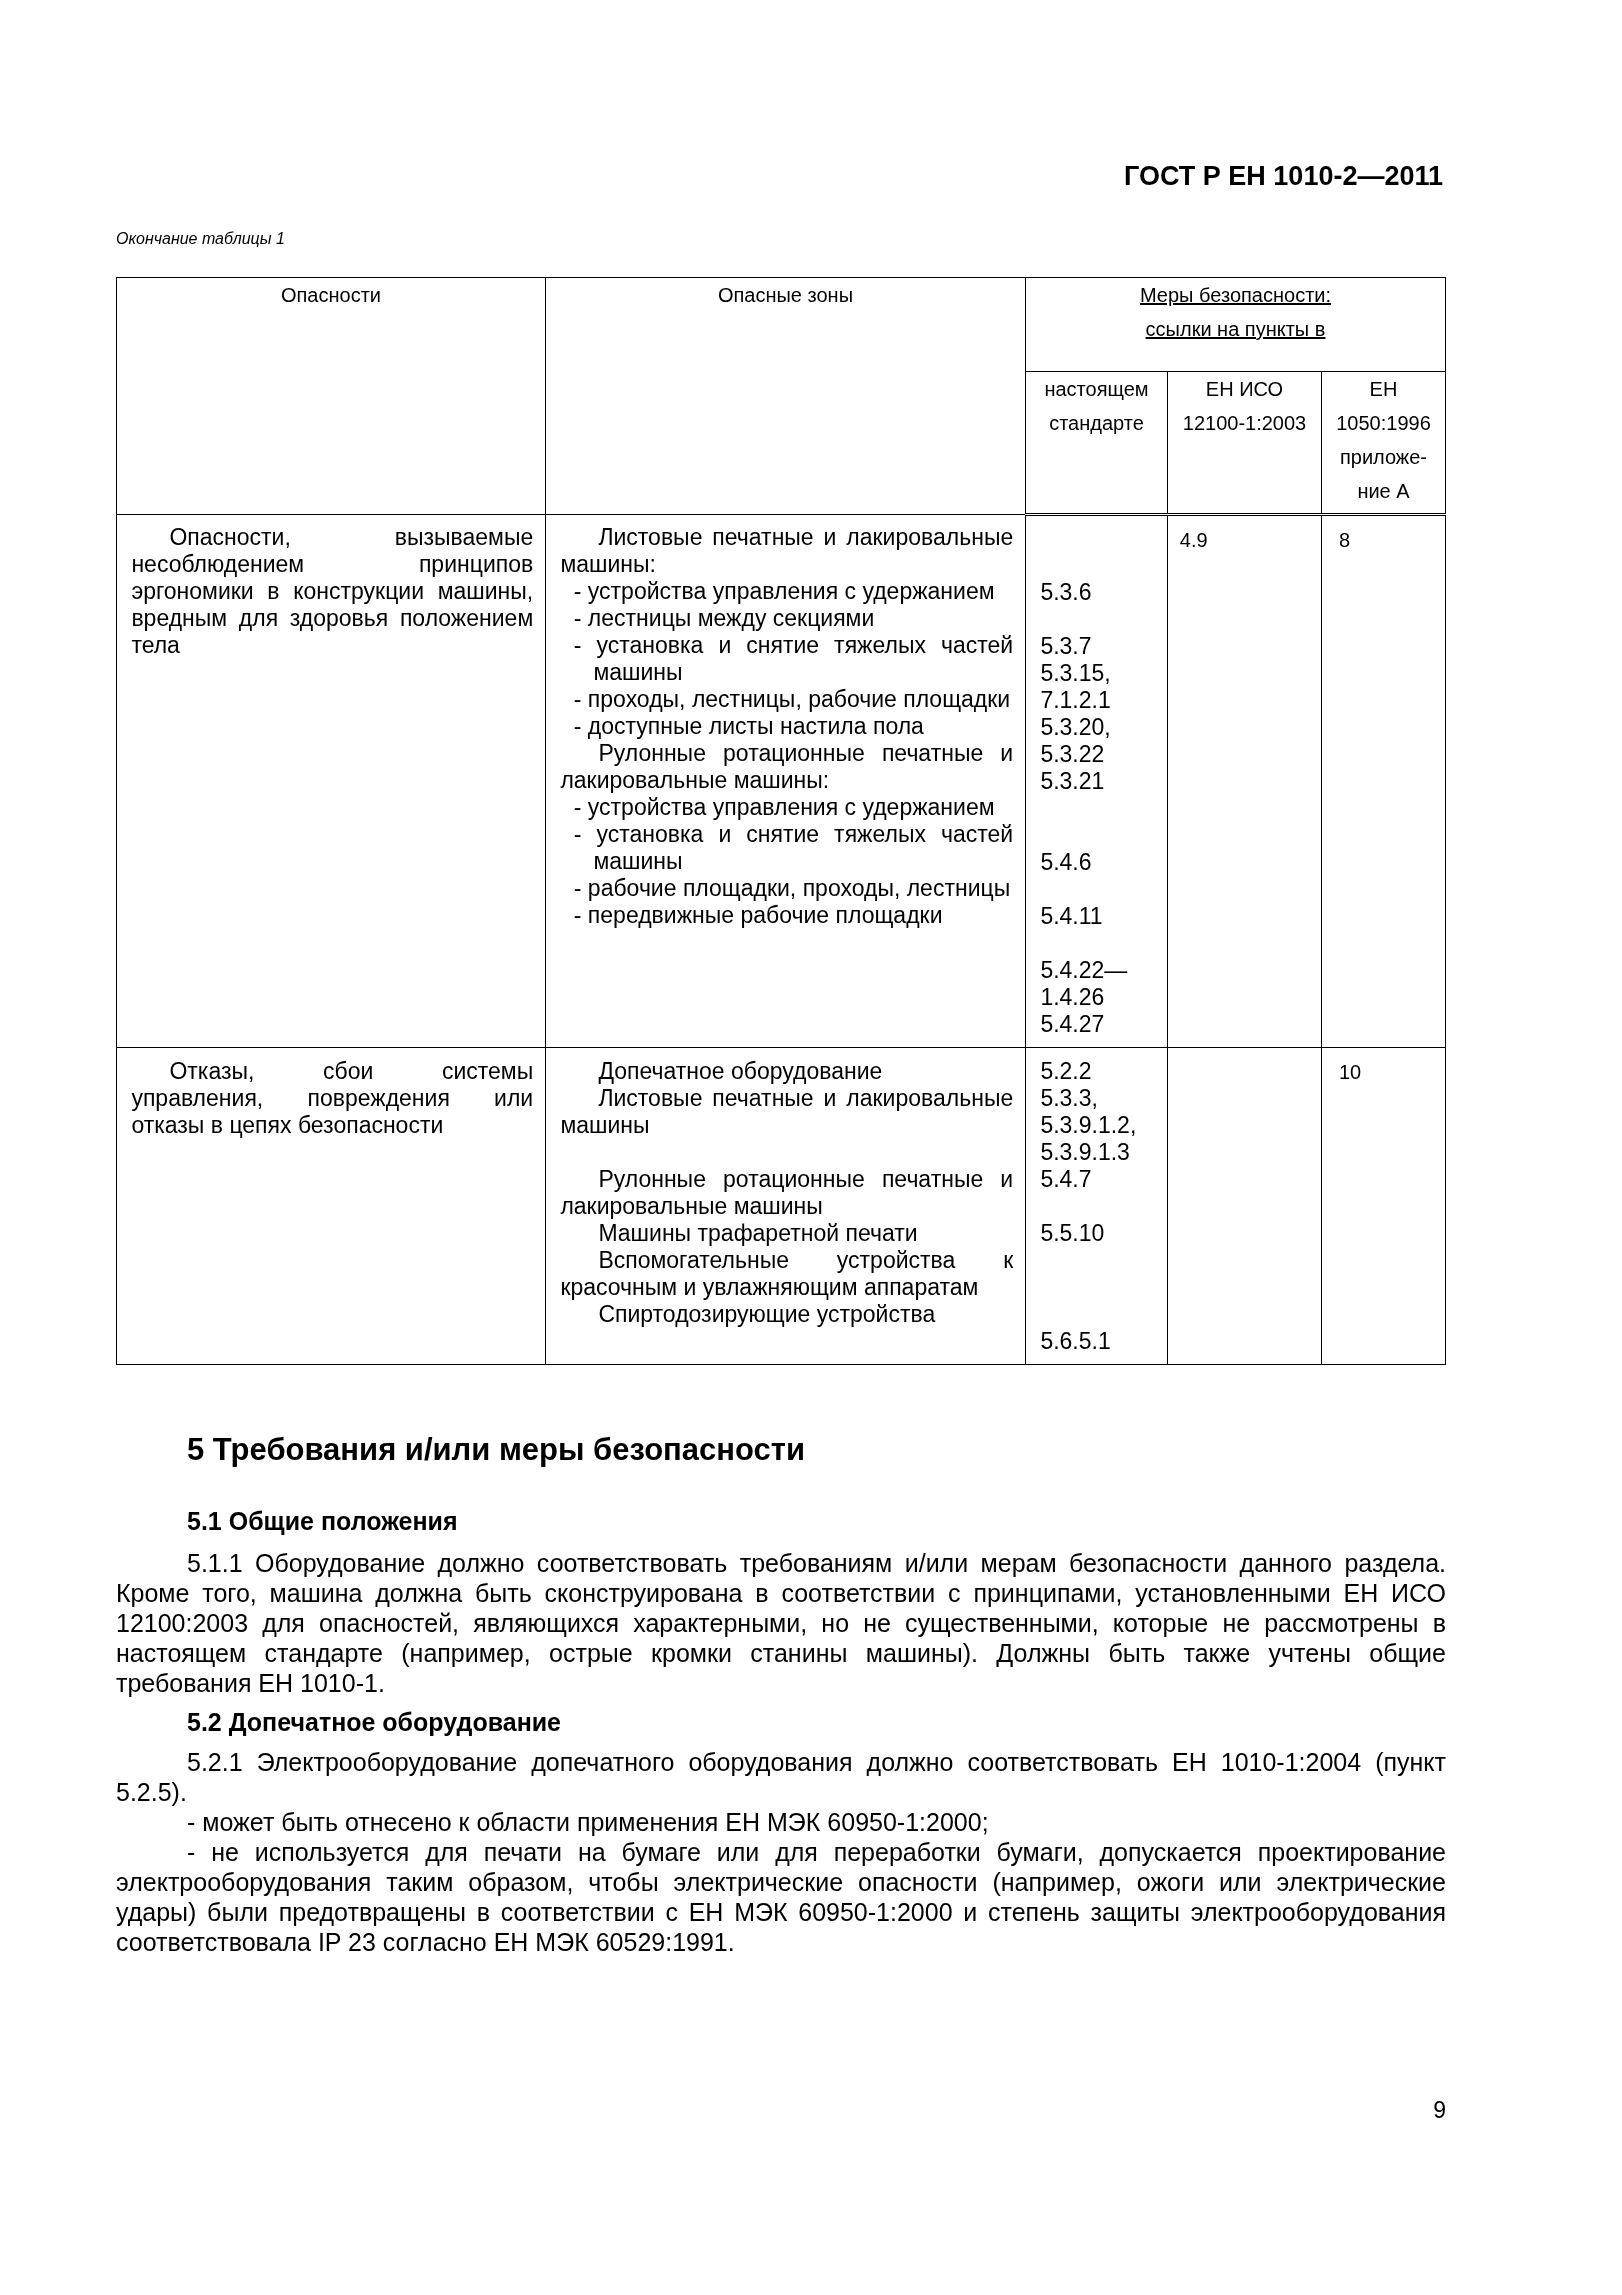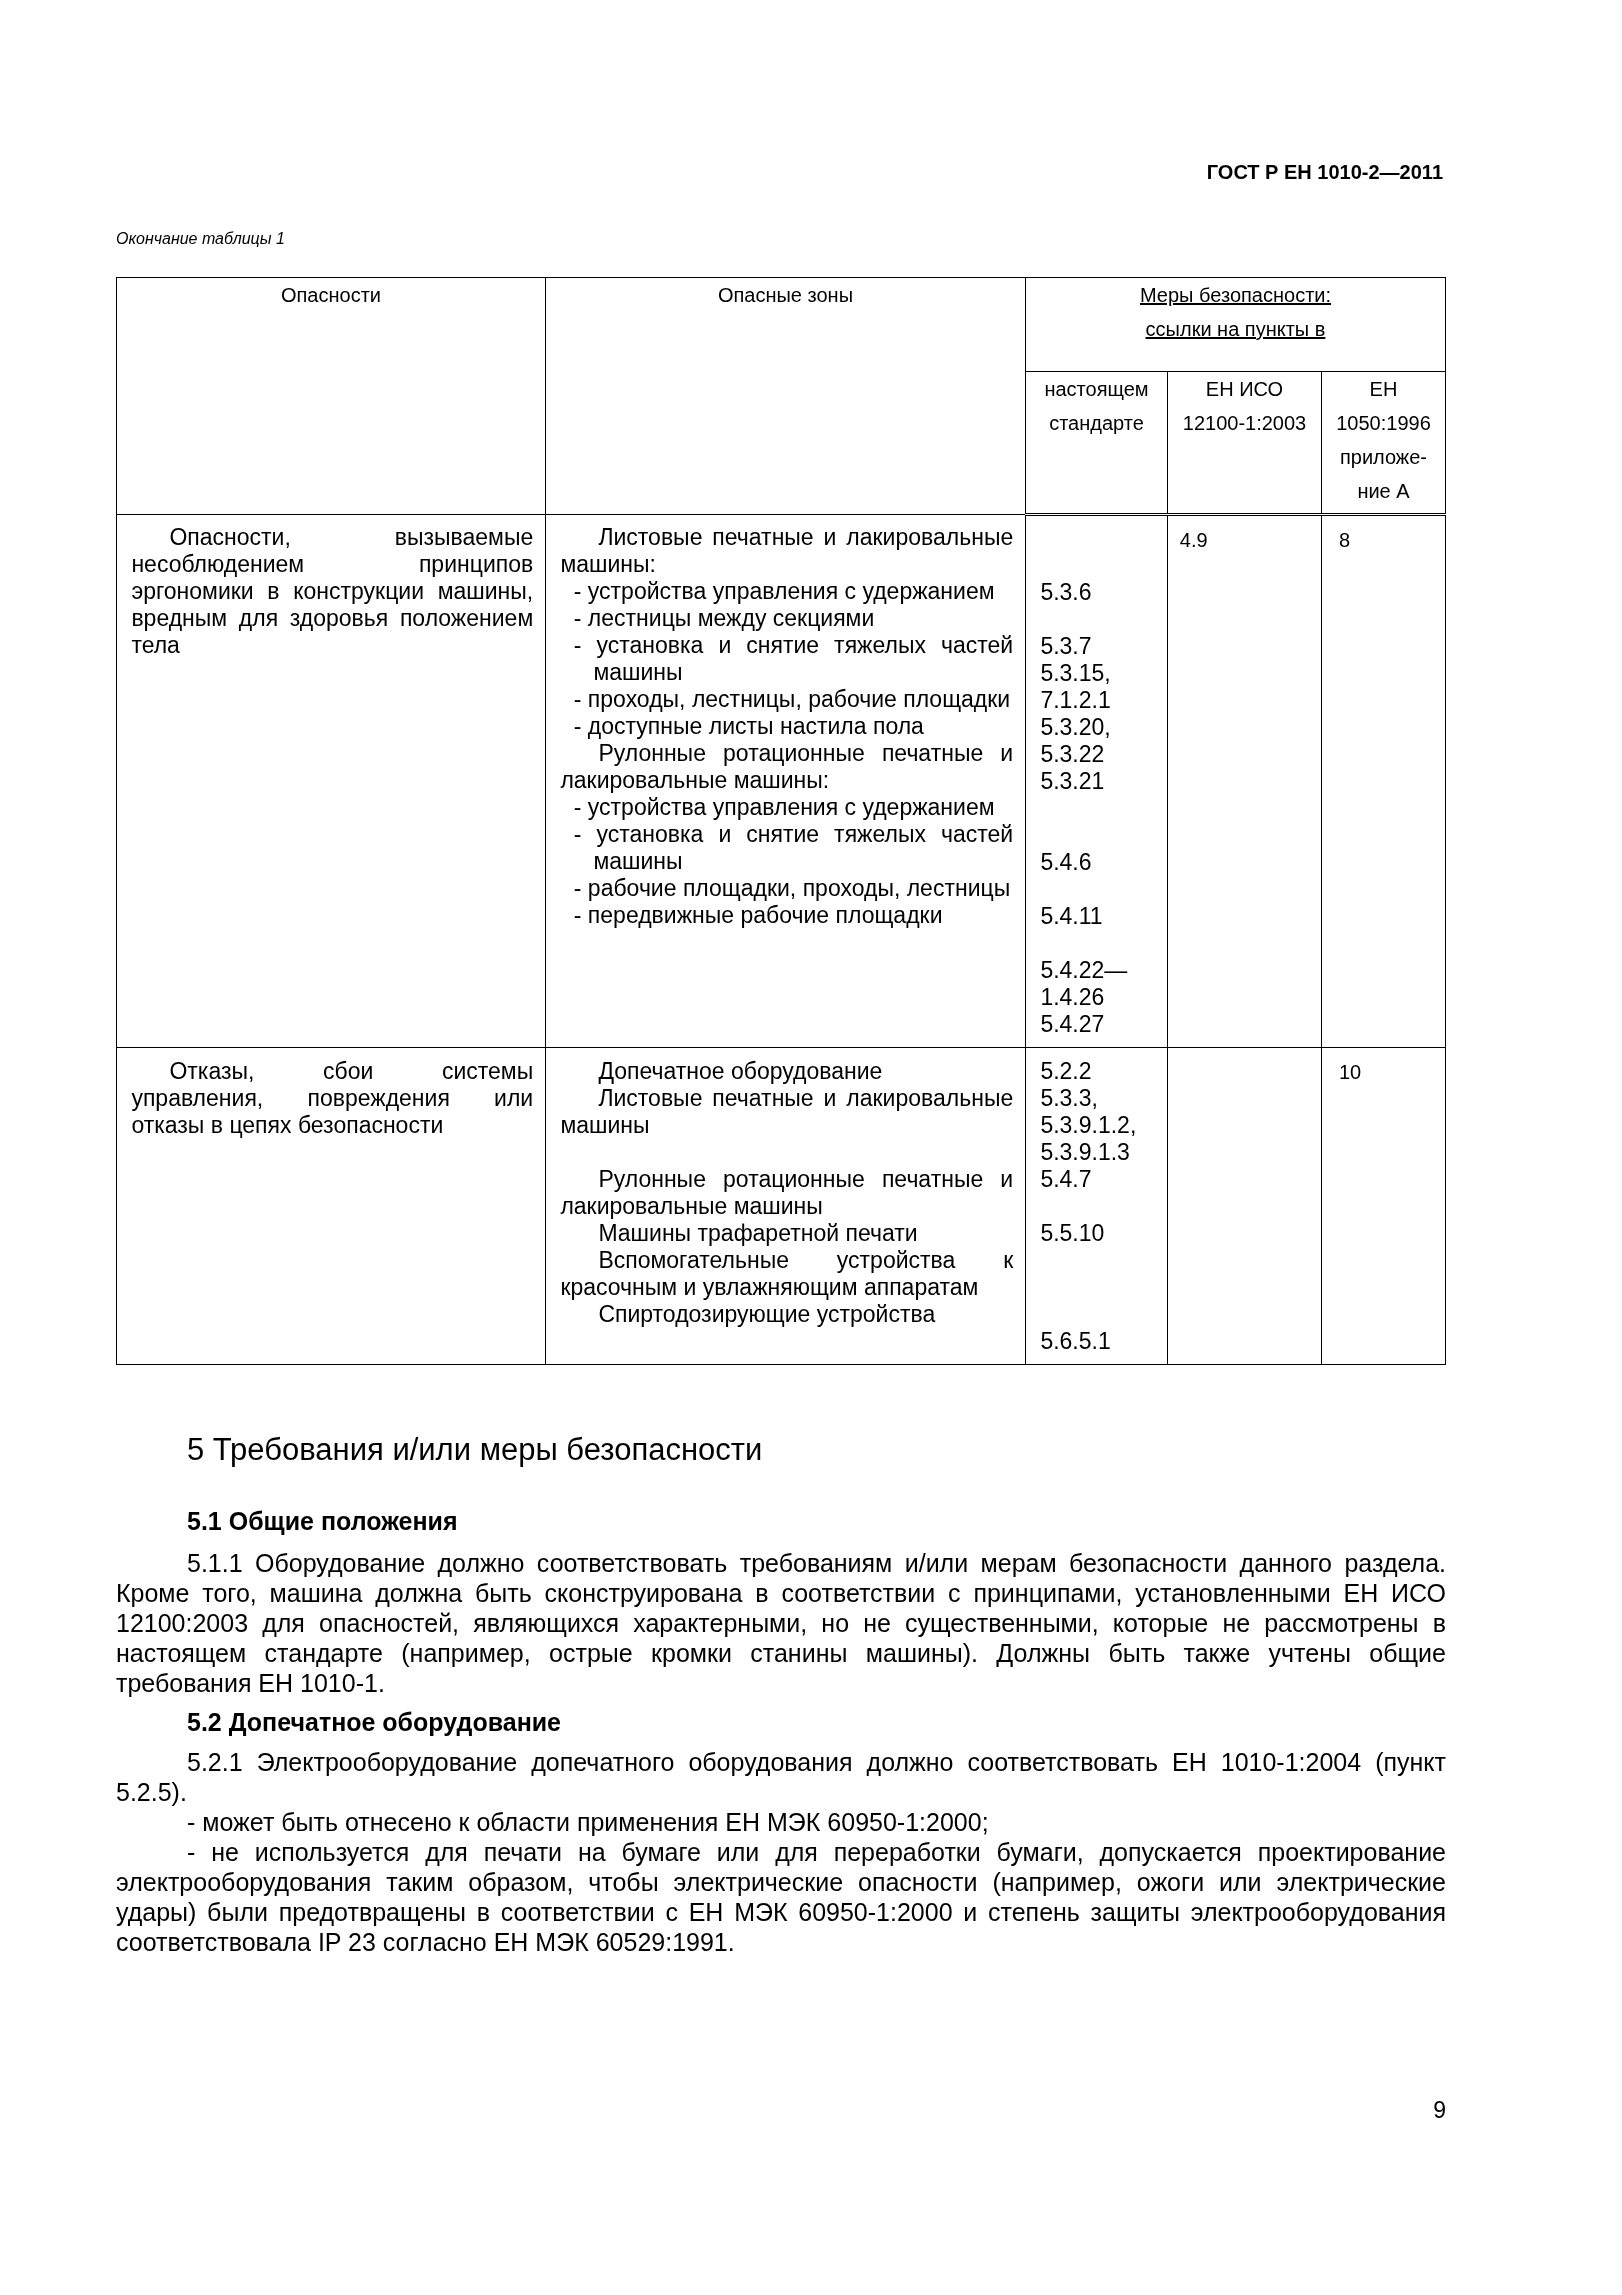--- a/index.html
+++ b/index.html
@@ -2,21 +2,21 @@
 <html style="font-size:10.5px"><head>
   <meta charset="utf-8">
   <style>
     html, body { margin: 0; padding: 0; background: #ffffff; }
     body {
       width: 1623px; height: 2295px; position: relative; overflow: hidden;
       font-family: "Liberation Sans", sans-serif; color: #000;
     }
     .header-code {
       position: absolute; top: 161px; right: 180px;
-      font-size: 20px; font-weight: bold; letter-spacing: 0px;
+      font-size: 27px; font-weight: bold; letter-spacing: 0px;
     }
     .table-caption {
       position: absolute; top: 230px; left: 116px;
       font-size: 16px; font-style: italic;
     }
     table.hazards {
       position: absolute; top: 277px; left: 116px;
       width: 1330px; border-collapse: collapse; table-layout: fixed;
       font-size: 23px; line-height: 27px;
     }
@@ -36,21 +36,21 @@
     .cell-pad { padding: 9.2px 11.8px 9.2px 14.4px; }
     .just { text-align: justify; }
     .ind { text-indent: 38px; }
     .item { padding-left: 33px; text-indent: -19.6px; text-align: justify; }
     .refs { padding: 9.2px 6.5px 9.2px 14.4px; font-size: 23px; line-height: 27px; }
     .refs div { min-height: 27px; }
     .num-cell { padding: 10.5px 11.8px 0 11.8px; font-size: 20px; }
     .num-cell.c5 { padding-left: 17px; }
     .section-title {
       position: absolute; top: 1432px; left: 187px;
-      font-size: 31px; font-weight: normal;
+      font-size: 31px; font-weight: bold;
     }
     .sub-title {
       position: absolute; left: 187px;
       font-size: 25px; font-weight: bold;
     }
     .para {
       position: absolute; left: 116px; width: 1330px;
       font-size: 25px; line-height: 30px; text-align: justify;
     }
     .para .first { text-indent: 71px; }

